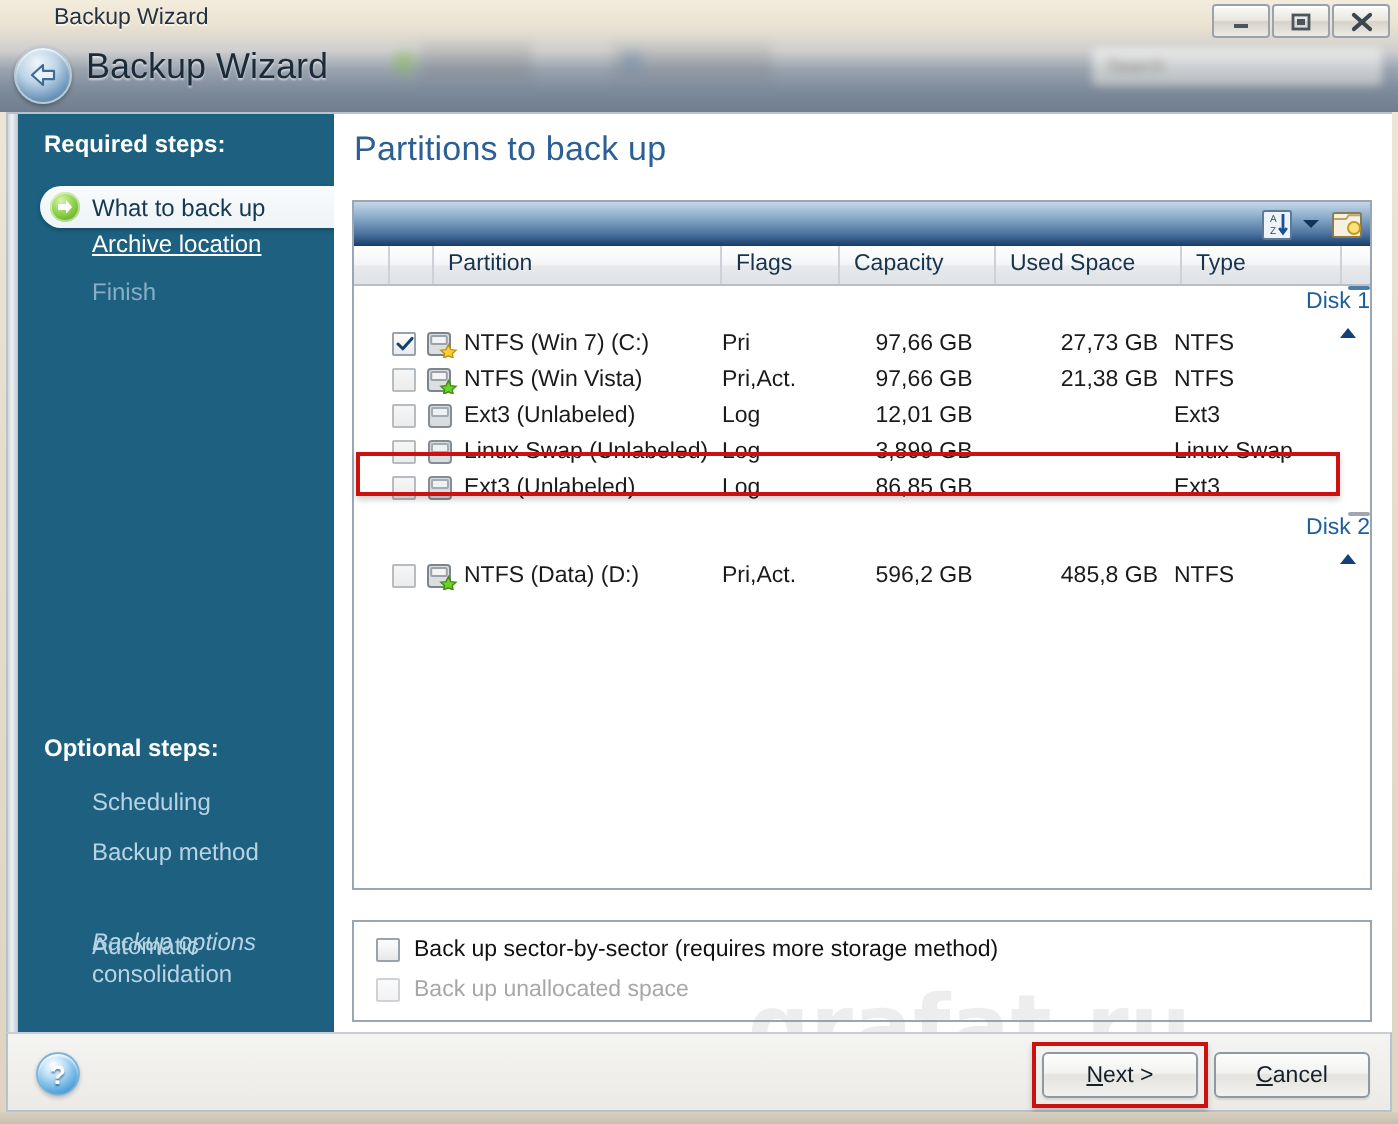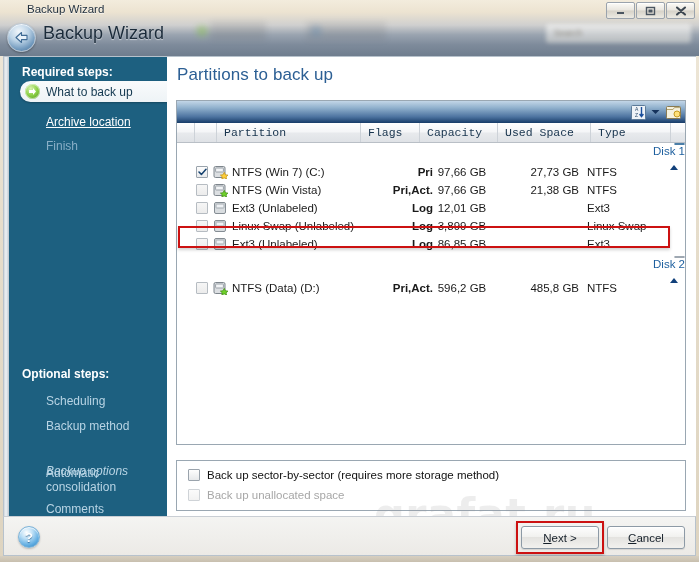--- a/index.html
+++ b/index.html
@@ -157,21 +157,20 @@
     display: flex; align-items: center; justify-content: center;
     border-radius: 2px; cursor: pointer;
   }
   .tb-caret { width: 11px; height: 18px; display:flex; align-items:center; justify-content:center; cursor:pointer; margin-right: 3px;}
 
   #col-head {
     position: absolute; left: 0; top: 22px; width: 508px; height: 20px;
     background: linear-gradient(180deg,#ffffff 0%, #f4f5f7 48%, #e8eaed 52%, #dfe2e6 100%);
     border-bottom: 1px solid #b9bfc6;
     display: flex;
-    font-family: Liberation Mono, monospace;
   }
   .ch {
     height: 19px; line-height: 19px; font-size: 11.5px; color: #17334d;
     border-right: 1px solid #cdd2d8;
     padding-left: 7px; overflow: hidden; white-space: nowrap;
     cursor: pointer;
   }
 
   #rows { position: absolute; left: 0; top: 42px; width: 508px; height: 300px; overflow: hidden; }
 
@@ -203,21 +202,21 @@
   .cb {
     width: 12px; height: 12px; margin-left: 19px;
     background: linear-gradient(180deg,#fdfdfd,#e8eaec);
     border: 1px solid #9aa3ac; border-radius: 1px;
     display: flex; align-items: center; justify-content: center;
     cursor: pointer; flex: none;
   }
   .cb.dimmed { background: linear-gradient(180deg,#f6f6f6,#ececec); border-color: #b6bcc2; }
   .drive-ico { width: 16px; height: 14px; margin-left: 5px; position: relative; flex: none; }
   .p-name { margin-left: 3px; white-space: nowrap; }
-  .c-flags { position: absolute; left: 194px; width: 62px; text-align: right; font-weight: bold; }
+  .c-flags { position: absolute; left: 184px; width: 62px; text-align: left; }
   .c-cap   { position: absolute; left: 252px; width: 66px; text-align: center; }
   .c-used  { position: absolute; left: 336px; width: 66px; text-align: right; }
   .c-type  { position: absolute; left: 410px; text-align: left; }
 
   #sel-outline {
     position: absolute; left: 11px; top: 169px; width: 492px; height: 22px;
     border: 2px solid #cc1111; pointer-events: none;
     box-shadow: 0 2px 3px rgba(0,0,0,.18);
   }
 
@@ -336,21 +335,21 @@
     <div id="header-title">Backup Wizard</div>
   </div>
 
   <div id="body-area">
 
     <div id="sidebar">
       <div id="sidebar-edge"></div>
 
       <div class="side-head" id="required-head">Required steps:</div>
 
-      <div class="side-item active" style="top:24px;">
+      <div class="side-item active" style="top:36px;">
         <span class="green-arrow">
           <svg width="9" height="9" viewBox="0 0 9 9">
               <path d="M1 3 L5 3 L5 1 L8 4.5 L5 8 L5 6 L1 6 Z" fill="#ffffff"></path>
             </svg>
         </span>
         <span class="slabel">What to back up</span>
       </div>
 
       <div class="side-item link" style="top:54px;">
         <span class="slabel">Archive location</span>
@@ -366,23 +365,20 @@
         <span class="opt-label">Scheduling</span>
       </div>
       <div class="side-item" style="top:358px;">
         <span class="opt-label">Backup method</span>
       </div>
       <div class="side-item" style="top:403px;font-style:italic;">
         <span class="opt-label">Backup options</span>
       </div>
       <div class="side-item side-multiline" style="top:408px;">
         <span class="opt-label">Automatic consolidation</span>
-      </div>
-      <div class="side-item" style="top:441px;">
-        <span class="opt-label">Comments</span>
       </div>
     </div>
 
     <div id="main">
       <div id="panel-title">Partitions to back up</div>
 
       <div id="list-box">
 
         <div id="list-toolbar">
           <div class="tb-btn">

